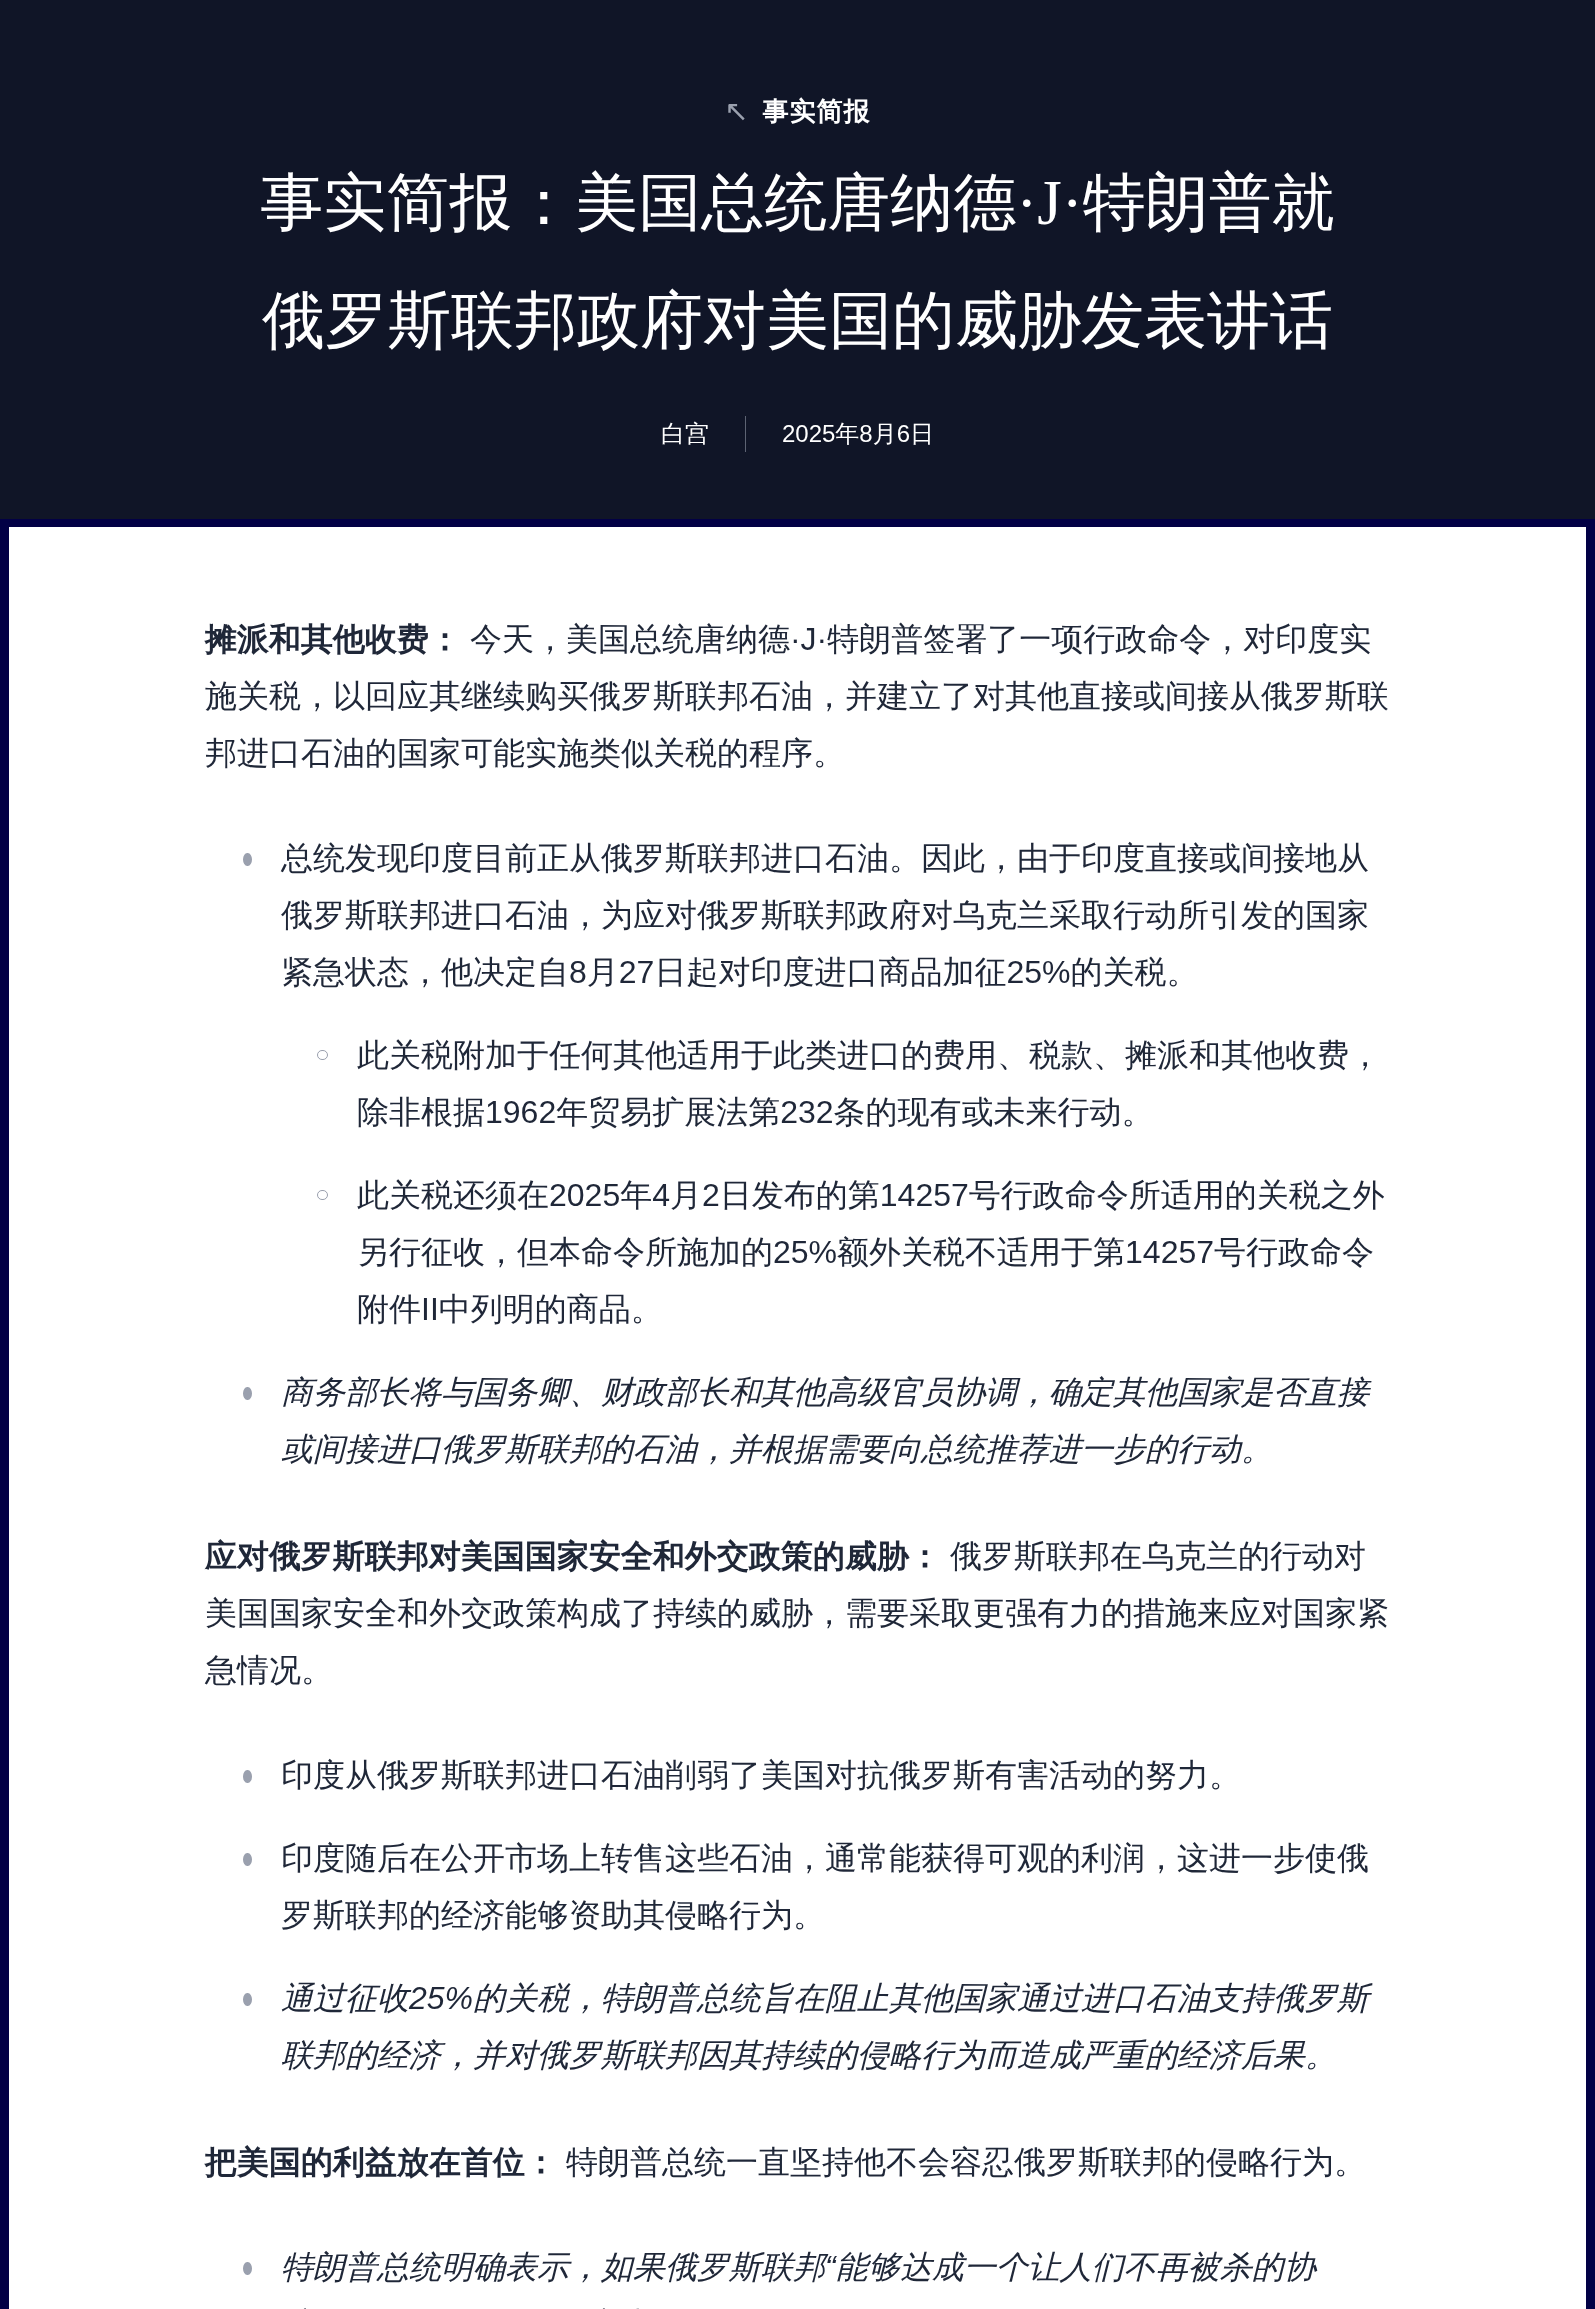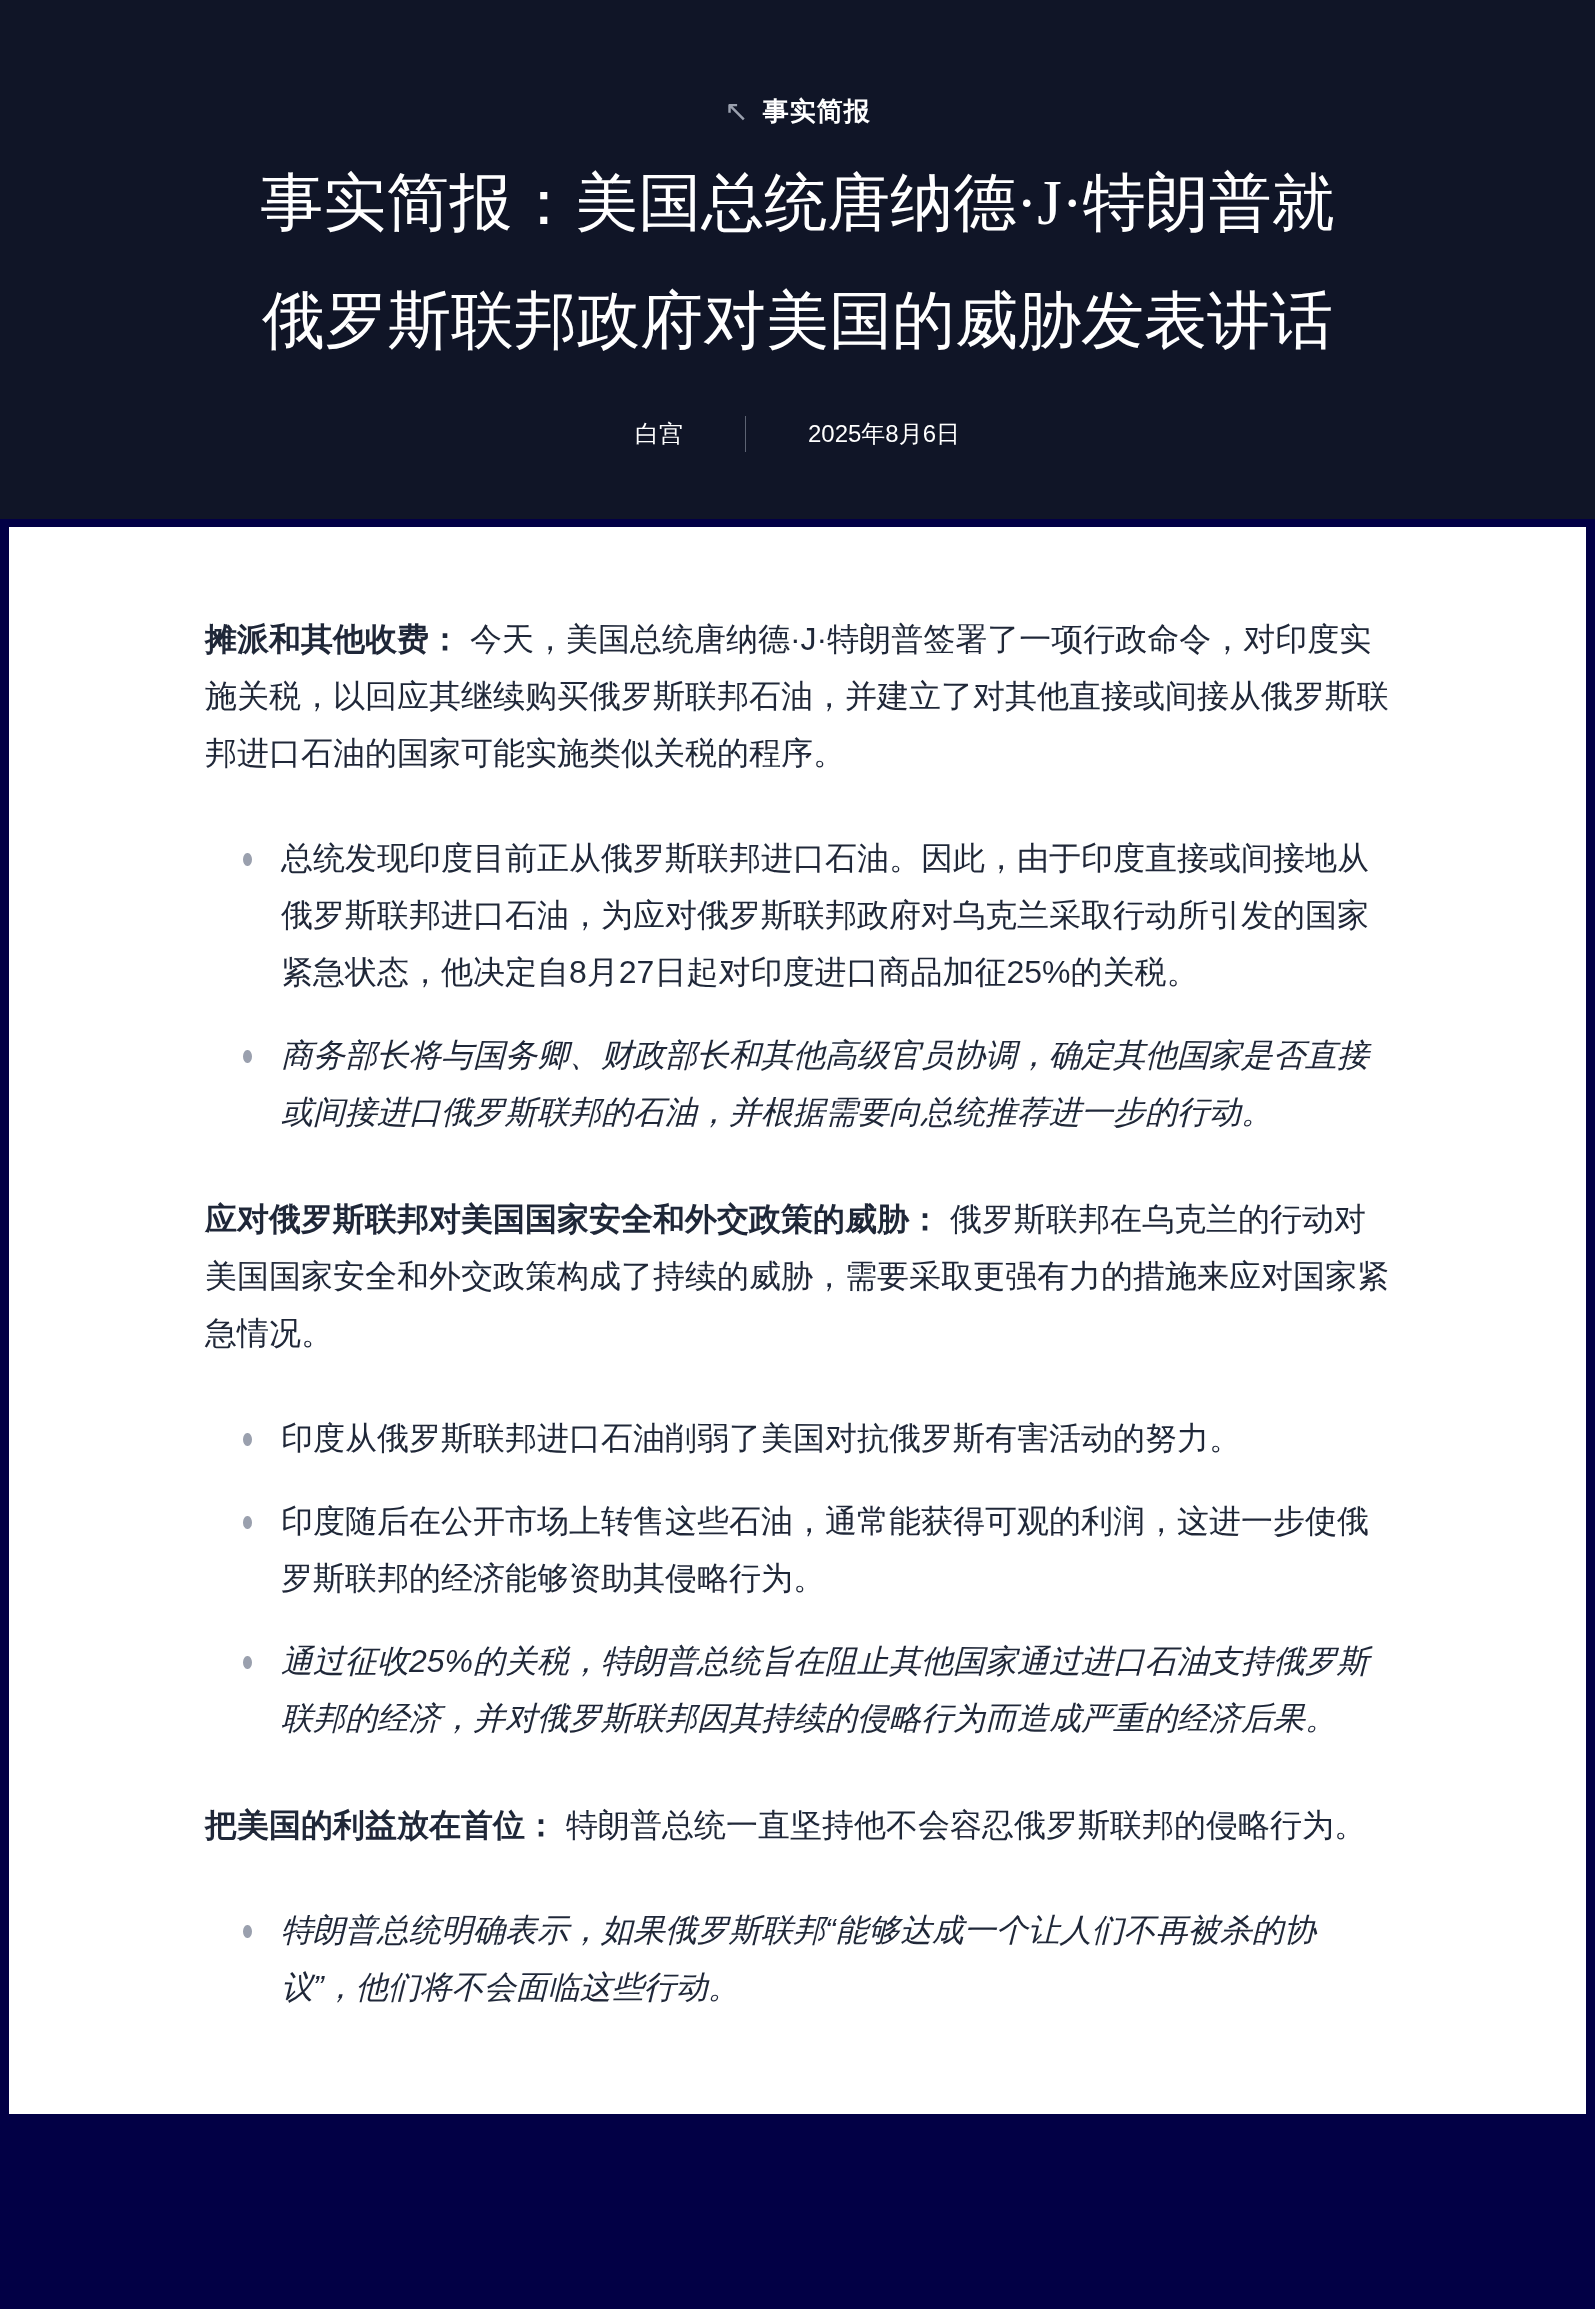--- a/index.html
+++ b/index.html
@@ -51,21 +51,20 @@
     white-space: nowrap;
   }
   .meta {
     margin-top: 36px;
     display: flex;
     justify-content: center;
     align-items: center;
     font-size: 24px;
     line-height: 36px;
     color: #ffffff;
-    gap: 26px;
   }
   .meta .source { cursor: pointer; }
   .meta .sep {
     display: inline-block;
     width: 1px;
     height: 36px;
     background: #5d6373;
     margin: 0 36px;
   }
 
@@ -152,20 +151,30 @@
 
   <main class="card">
     <div class="content">
 
       <p><strong class="lead">摊派和其他收费：</strong><span> 今天，美国总统唐纳德·J·特朗普签署了一项行政命令，对印度实施关税，以回应其继续购买俄罗斯联邦石油，并建立了对其他直接或间接从俄罗斯联邦进口石油的国家可能实施类似关税的程序。</span></p>
 
       <ul class="bullets">
         <li>
           <span class="dot"></span>
           <span>总统发现印度目前正从俄罗斯联邦进口石油。因此，由于印度直接或间接地从俄罗斯联邦进口石油，为应对俄罗斯联邦政府对乌克兰采取行动所引发的国家紧急状态，他决定自8月27日起对印度进口商品加征25%的关税。</span>
+          <ul class="subs">
+            <li>
+              <span class="circle"></span>
+              <span>此关税附加于任何其他适用于此类进口的费用、税款、摊派和其他收费，除非根据1962年贸易扩展法第232条的现有或未来行动。</span>
+            </li>
+            <li>
+              <span class="circle"></span>
+              <span>此关税还须在2025年4月2日发布的第14257号行政命令所适用的关税之外另行征收，但本命令所施加的25%额外关税不适用于第14257号行政命令附件II中列明的商品。</span>
+            </li>
+          </ul>
         </li>
         <li>
           <span class="dot"></span>
           <span>商务部长将与国务卿、财政部长和其他高级官员协调，确定其他国家是否直接或间接进口俄罗斯联邦的石油，并根据需要向总统推荐进一步的行动。</span>
         </li>
       </ul>
 
       <p><strong class="lead">应对俄罗斯联邦对美国国家安全和外交政策的威胁：</strong><span> 俄罗斯联邦在乌克兰的行动对美国国家安全和外交政策构成了持续的威胁，需要采取更强有力的措施来应对国家紧急情况。</span></p>
 
       <ul class="bullets">

